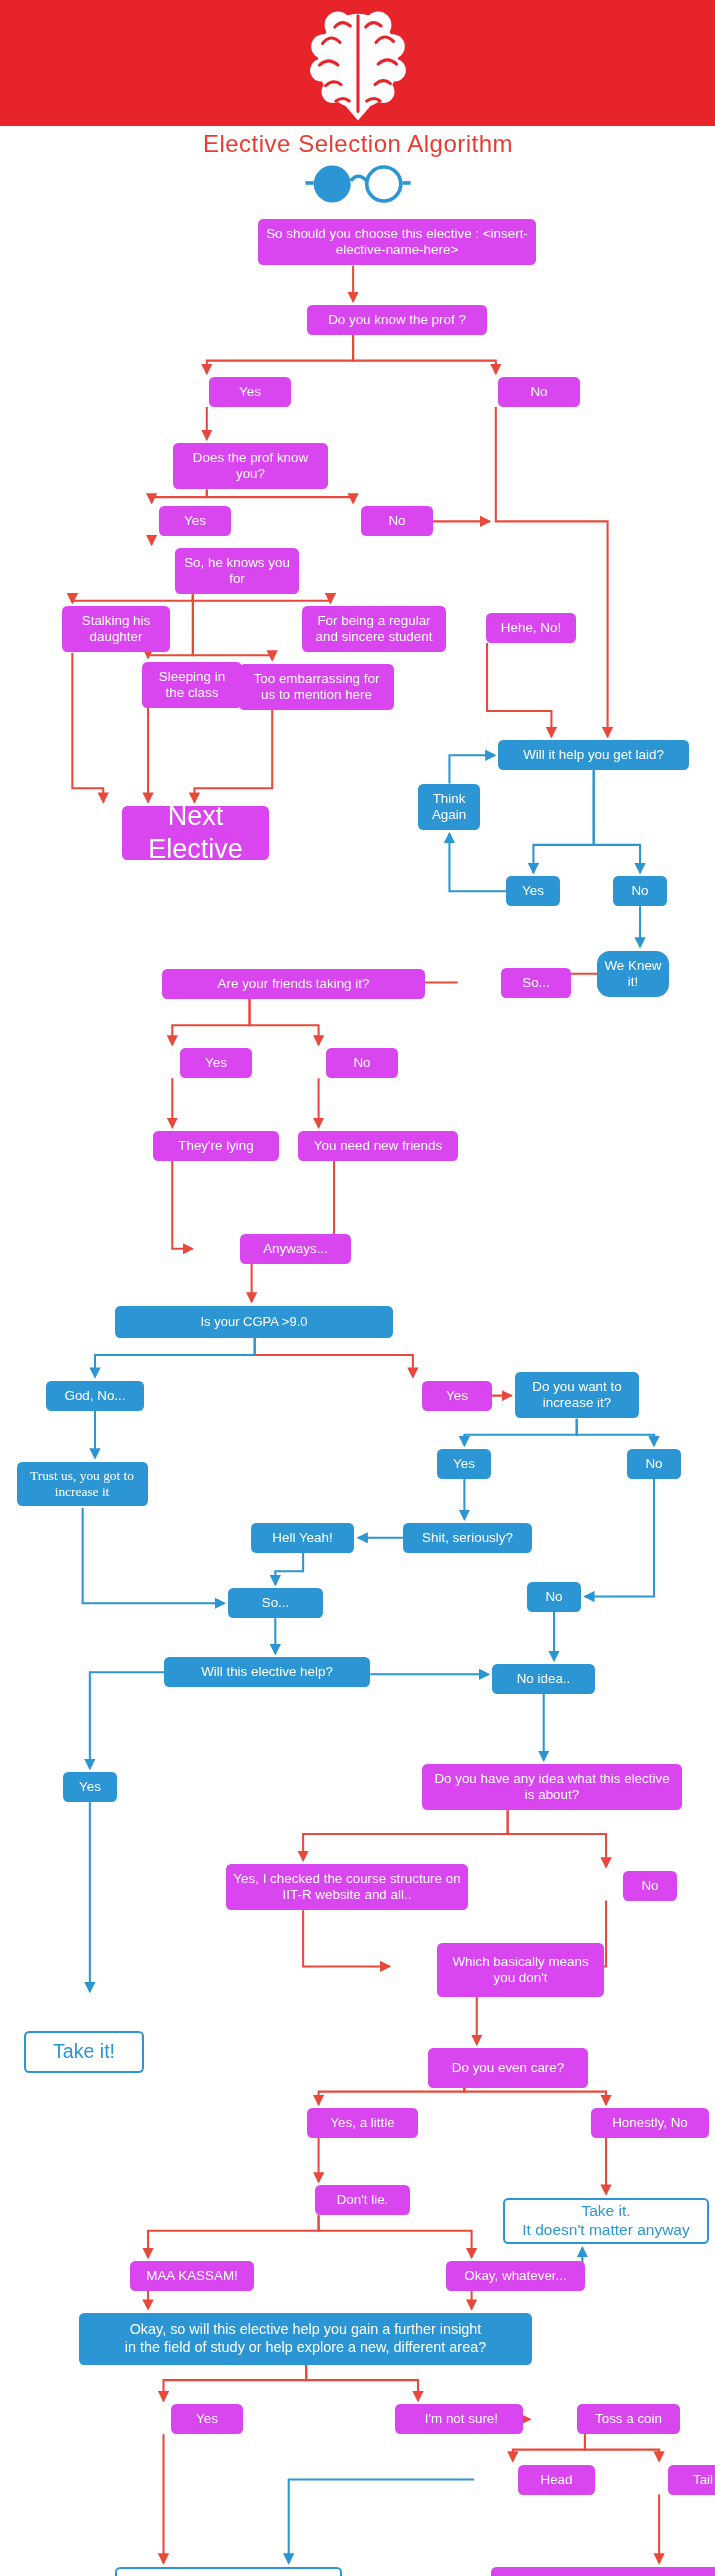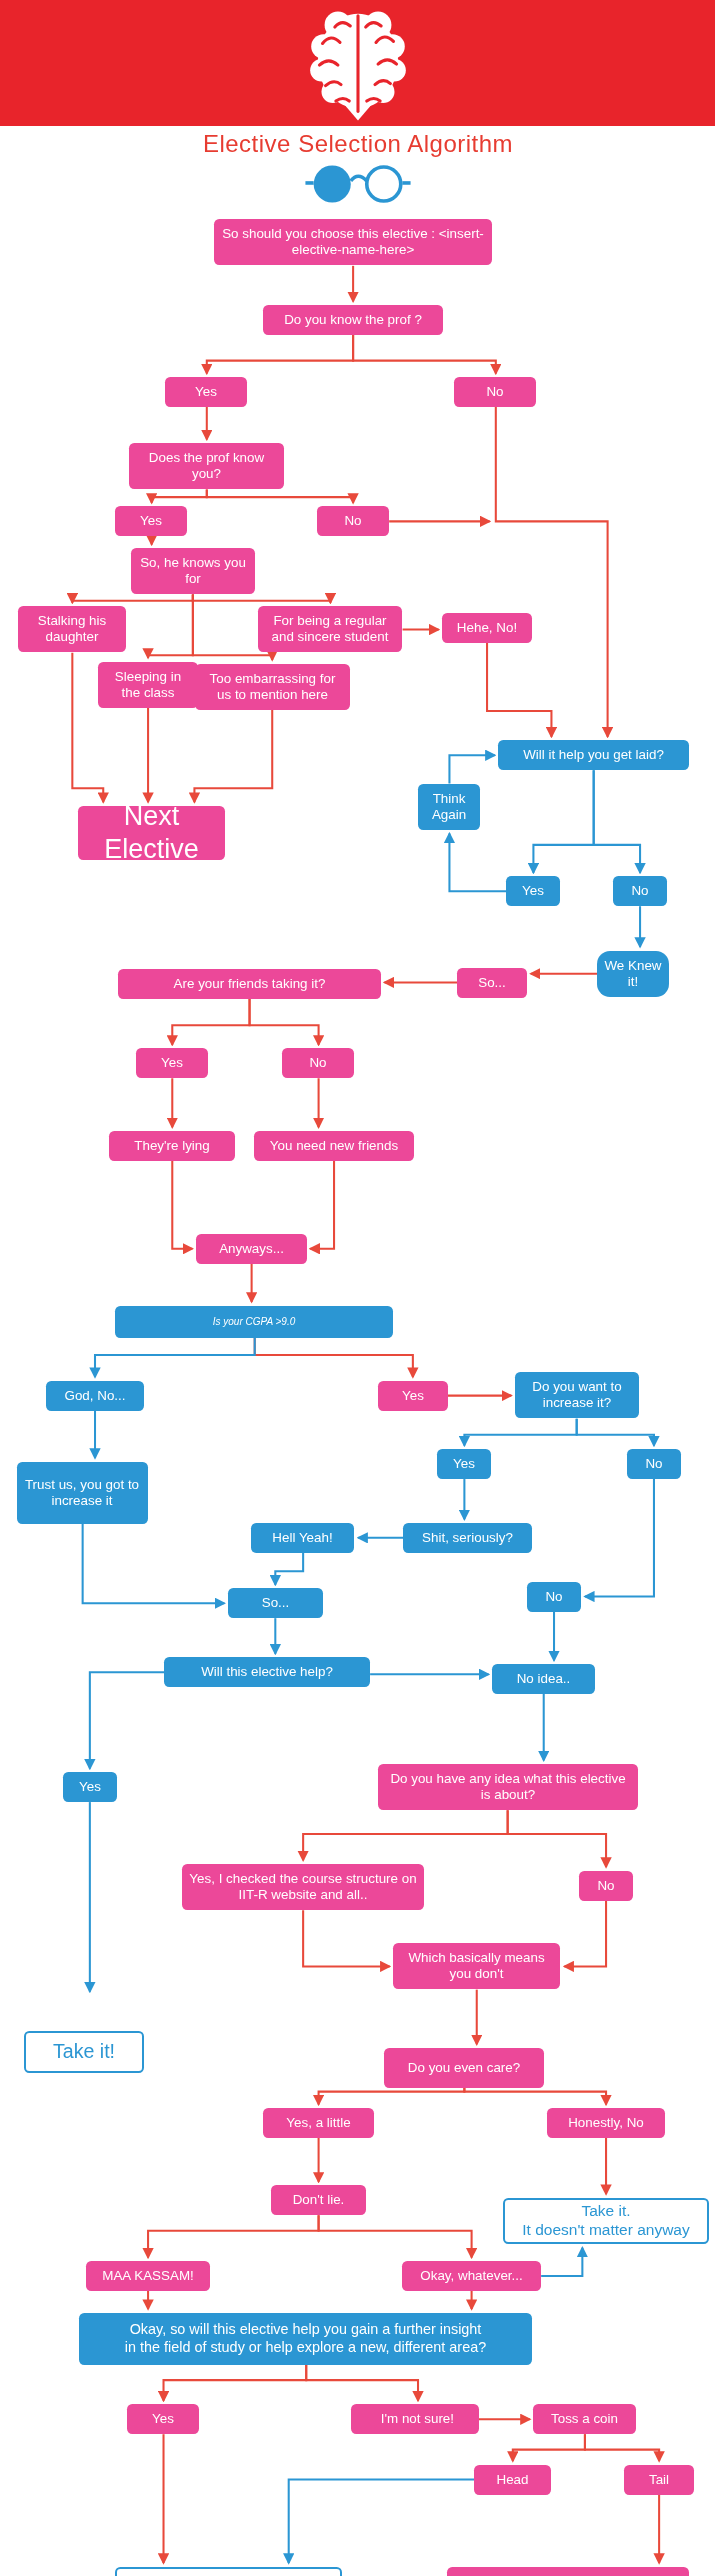--- a/index.html
+++ b/index.html
@@ -12,21 +12,21 @@
   .title  {
     position:absolute; left:0; top:130px; width:716px; text-align:center;
     color:#e73c31; font-size:24px; font-weight:400; letter-spacing:0.5px;
   }
   .node {
     position:absolute; display:flex; align-items:center; justify-content:center;
     text-align:center; color:#ffffff; border-radius:5.2px;
     font-size:13.4px; line-height:1.22; padding:3.1px 7.2px; box-sizing:border-box;
     white-space:pre-line;
   }
-  .red  { background:#ec4899; }
+  .red  { background:#d946ef;margin-left:44px; }
   .blue { background:#2b96d3; }
   .outline { background:#ffffff; border:2.1px solid #2b96d3; color:#2b96d3; }
   svg.wires { position:absolute; left:0; top:0; }
   svg.wires polyline { fill:none; stroke-width:4; }
   .gr polyline { marker-end:url(#ar); }
   .gb polyline { marker-end:url(#ab); }
 </style>
 </head>
 <body>
 
@@ -177,38 +177,38 @@
   <div class="node blue" style="left:506px;top:876px;width:54px;height:30px;">Yes</div>
   <div class="node blue" style="left:613px;top:876px;width:54px;height:30px;">No</div>
   <div class="node blue" style="left:597px;top:951px;width:72px;height:46px;border-radius:13px;">We Knew it!</div>
   <div class="node red" style="left:457px;top:968px;width:70px;height:30px;">So...</div>
   <div class="node red" style="left:118px;top:969px;width:263px;height:30px;">Are your friends taking it?</div>
   <div class="node red" style="left:136px;top:1048px;width:72px;height:30px;">Yes</div>
   <div class="node red" style="left:282px;top:1048px;width:72px;height:30px;">No</div>
   <div class="node red" style="left:109px;top:1131px;width:126px;height:30px;">They're lying</div>
   <div class="node red" style="left:254px;top:1131px;width:160px;height:30px;">You need new friends</div>
   <div class="node red" style="left:196px;top:1234px;width:111px;height:30px;">Anyways...</div>
-  <div class="node blue" style="left:115px;top:1306px;width:278px;height:32px;font-size:10px;font-style:italic;">Is your CGPA &gt;9.0</div>
+  <div class="node blue" style="left:115px;top:1306px;width:278px;height:32px;font-size:13px;">Is your CGPA &gt;9.0</div>
   <div class="node blue" style="left:46px;top:1381px;width:98px;height:30px;">God, No...</div>
   <div class="node red" style="left:378px;top:1381px;width:70px;height:30px;">Yes</div>
   <div class="node blue" style="left:515px;top:1372px;width:124px;height:46px;">Do you want to increase it?</div>
-  <div class="node blue" style="left:16.5px;top:1462px;width:131px;height:62px;">Trust us, you got to increase it</div>
+  <div class="node blue" style="left:16.5px;top:1462px;width:131px;height:44px;font-family:Liberation Serif, serif;">Trust us, you got to increase it</div>
   <div class="node blue" style="left:437px;top:1449px;width:54px;height:30px;">Yes</div>
   <div class="node blue" style="left:627px;top:1449px;width:54px;height:30px;">No</div>
   <div class="node blue" style="left:251px;top:1523px;width:103px;height:30px;">Hell Yeah!</div>
   <div class="node blue" style="left:403px;top:1523px;width:129px;height:30px;">Shit, seriously?</div>
   <div class="node blue" style="left:527px;top:1582px;width:54px;height:30px;">No</div>
   <div class="node blue" style="left:228px;top:1588px;width:95px;height:30px;">So...</div>
   <div class="node blue" style="left:164px;top:1657px;width:206px;height:30px;">Will this elective help?</div>
   <div class="node blue" style="left:492px;top:1664px;width:103px;height:30px;">No idea..</div>
   <div class="node blue" style="left:63px;top:1772px;width:54px;height:30px;">Yes</div>
   <div class="node red" style="left:378px;top:1764px;width:260px;height:46px;">Do you have any idea what this elective is about?</div>
   <div class="node red" style="left:182px;top:1864px;width:242px;height:46px;">Yes, I checked the course structure on IIT-R website and all..</div>
   <div class="node red" style="left:579px;top:1871px;width:54px;height:30px;">No</div>
-  <div class="node red" style="left:393px;top:1943px;width:167px;height:46px;">Which basically means you don't</div>
+  <div class="node red" style="left:393px;top:1943px;width:167px;height:54px;">Which basically means you don't</div>
   <div class="node outline" style="left:24px;top:1995px;width:120px;height:42px;font-size:19.6px;margin-top:36px;">Take it!</div>
   <div class="node red" style="left:384px;top:2048px;width:160px;height:40px;">Do you even care?</div>
   <div class="node red" style="left:263px;top:2108px;width:111px;height:30px;">Yes, a little</div>
   <div class="node red" style="left:547px;top:2108px;width:118px;height:30px;">Honestly, No</div>
   <div class="node red" style="left:271px;top:2185px;width:95px;height:30px;">Don't lie.</div>
   <div class="node outline" style="left:503px;top:2198px;width:206px;height:46px;font-size:15.5px;">Take it.
 It doesn't matter anyway</div>
   <div class="node red" style="left:86px;top:2261px;width:124px;height:30px;">MAA KASSAM!</div>
   <div class="node red" style="left:402px;top:2261px;width:139px;height:30px;">Okay, whatever...</div>
   <div class="node blue" style="left:79px;top:2313px;width:453px;height:52px;font-size:14.4px;">Okay, so will this elective help you gain a further insight

